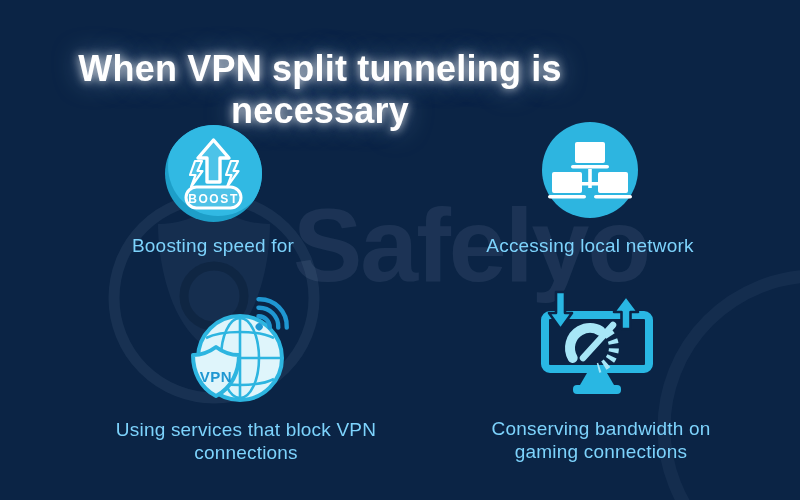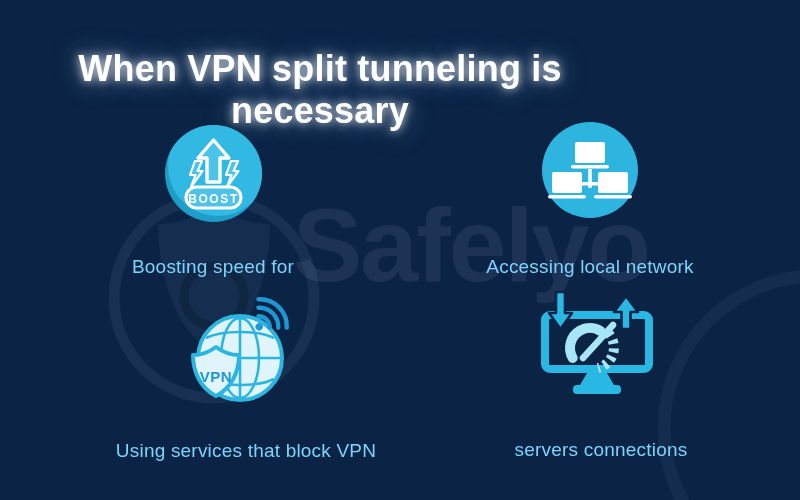--- a/index.html
+++ b/index.html
@@ -14,21 +14,21 @@
     font-size:104px;font-weight:bold;letter-spacing:-2px;
     color:rgba(205,225,255,0.085);
     white-space:nowrap;
   }
   .title{
     position:absolute;left:0;top:48px;width:640px;
     text-align:center;color:#ffffff;
     font-size:36px;font-weight:bold;letter-spacing:0.2px;
     text-shadow:0 0 10px rgba(255,255,255,0.85),0 0 26px rgba(180,215,255,0.55);
   }
-  .cell{position:absolute;display:flex;flex-direction:column;align-items:center;gap:21px;}
+  .cell{position:absolute;display:flex;flex-direction:column;align-items:center;}
   .cell-tl{left:36px;top:125px;width:354px;}
   .cell-tr{left:404px;top:122px;width:372px;}
   .cell-bl{left:61px;top:292px;width:370px;}
   .cell-br{left:416px;top:284px;width:370px;}
   .feature-text{
     text-align:center;color:#7dd3fc;font-weight:normal;
     font-size:19px;line-height:22.5px;letter-spacing:0.2px;
   }
   .gap-tl{margin-top:13px;}
   .gap-tr{margin-top:17px;}
@@ -120,20 +120,21 @@
       </g>
 
       <g>
         <path d="M34,55 C42,61 49,63 57,63 C57,79 50,96 34,104
                  C18,96 11,79 11,63 C19,63 26,61 34,55 Z" fill="#dff5fb" stroke="#2db5e0" stroke-width="4" stroke-linejoin="round"></path>
         <text x="34" y="90" text-anchor="middle" font-size="15" font-weight="bold" letter-spacing="0.5" fill="#1f97d2" font-family="Liberation Sans, sans-serif">VPN</text>
       </g>
     </svg>
     <div class="feature-text gap-bl">
       <span>Using services that block VPN</span>
+      <span>connections</span>
     </div>
   </div>
 
   <div class="cell cell-br">
     <svg width="136" height="118" viewBox="0 0 136 118">
 
       <g>
         <rect x="12" y="31" width="104" height="54" rx="5" fill="none" stroke="#29b7e3" stroke-width="8"></rect>
         <path d="M54,89 L74,89 L81,101 L47,101 Z" fill="#29b7e3"></path>
         <rect x="40" y="101" width="48" height="9" rx="4" fill="#29b7e3"></rect>
@@ -142,17 +143,18 @@
       <g>
         <circle cx="57" cy="64" r="20" fill="none" stroke="#a7e6f7" stroke-width="10" pathLength="100" stroke-dasharray="42 58" stroke-linecap="round" transform="rotate(150 57 64)"></circle>
         <line x1="50" y1="74" x2="80" y2="41" stroke="#a7e6f7" stroke-width="6.5" stroke-linecap="round"></line>
         <path d="M75,49 A21,21 0 0 1 65,84" fill="none" stroke="#a7e6f7" stroke-width="10" stroke-dasharray="4 4.4"></path>
       </g>
 
       <path d="M23,8 L32,8 L32,29 L39,29 L27.5,45 L16,29 L23,29 Z" fill="#29b7e3" stroke="#0b2445" stroke-width="2.6" stroke-linejoin="round"></path>
       <path d="M93,12 L105,28 L97.5,28 L97.5,45 L88.5,45 L88.5,28 L81,28 Z" fill="#29b7e3" stroke="#0b2445" stroke-width="2.6" stroke-linejoin="round"></path>
     </svg>
     <div class="feature-text gap-br">
-      <span>servers connections</span>
+      <span>Conserving bandwidth on</span>
+      <span>gaming connections</span>
     </div>
   </div>
 
 </div>
 
 </body></html>

